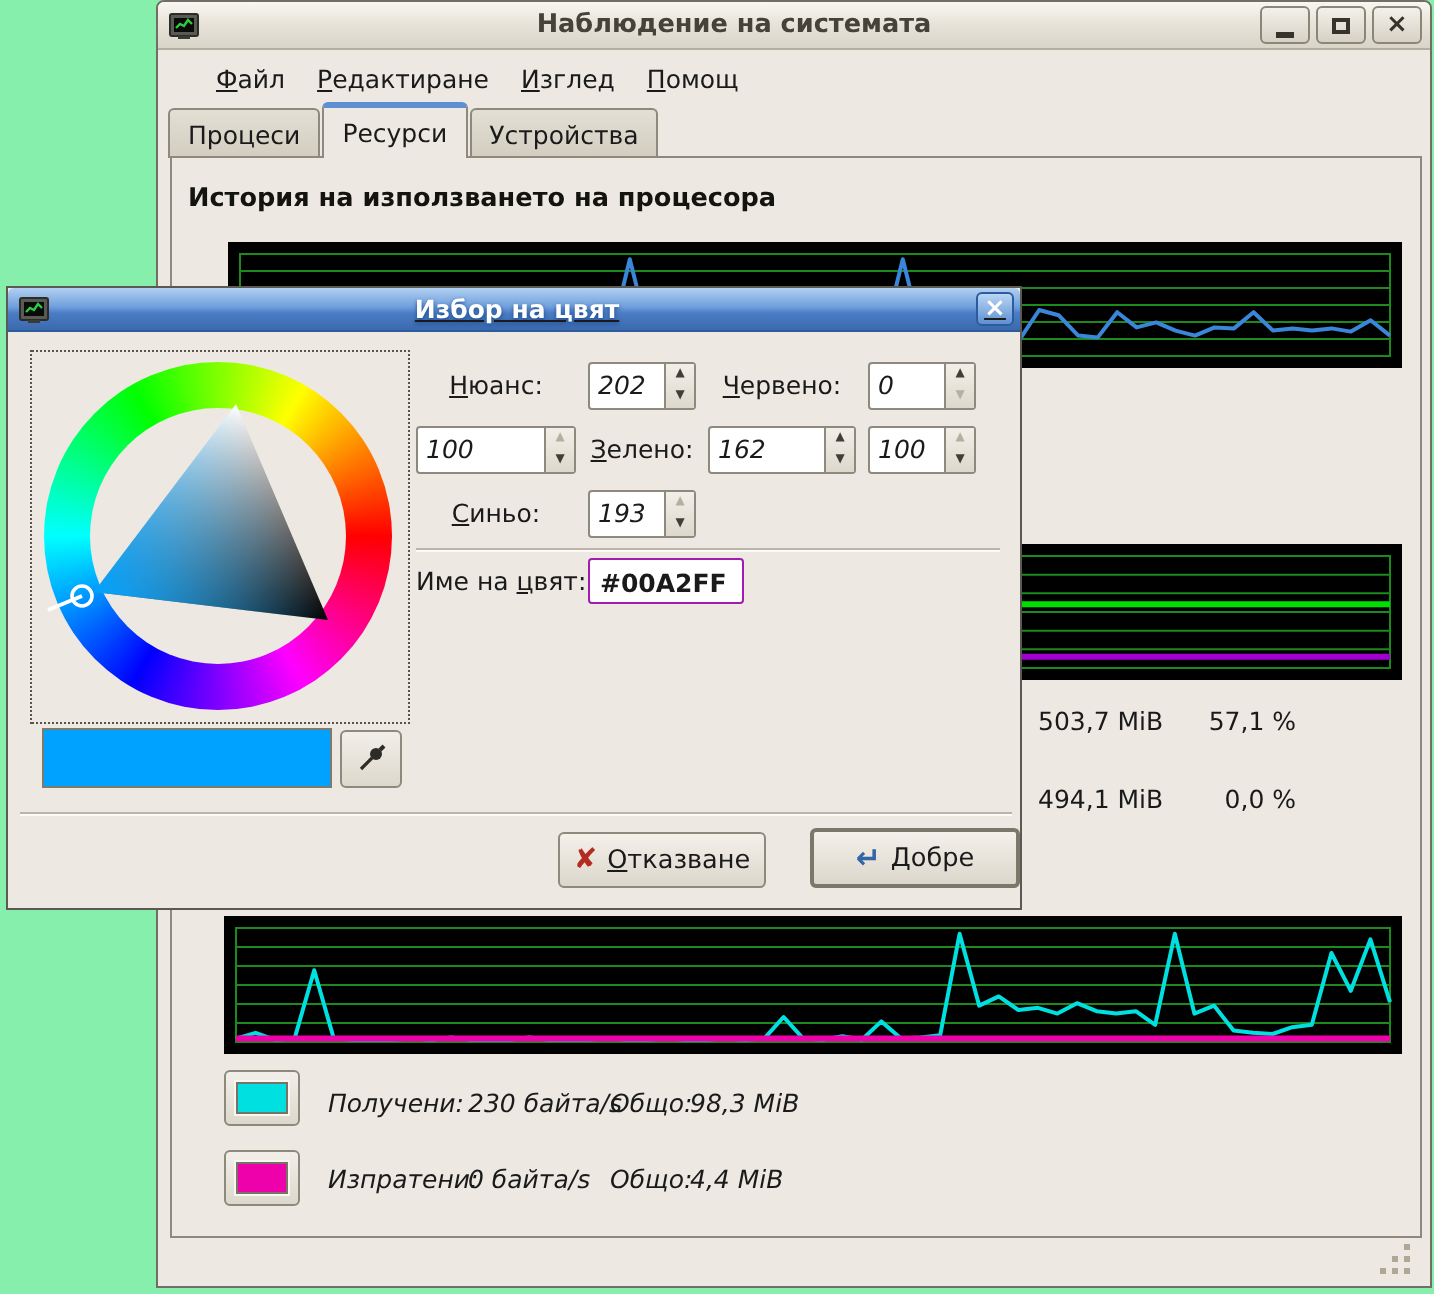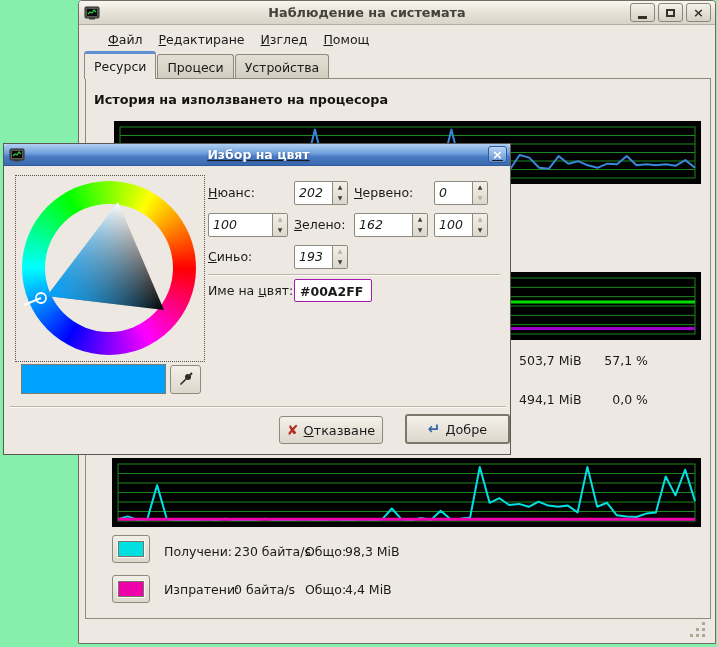--- a/index.html
+++ b/index.html
@@ -46,21 +46,21 @@
   .g-mem{left:28px;top:193px;}
   .g-net{left:26px;top:379px;}
 
   .memtext{position:absolute;height:15px;}
   .memtext .amt{position:absolute;left:0;width:70px;}
   .memtext .pct{position:absolute;left:85px;width:44px;text-align:right;}
   .mt1{left:433px;top:274px;}
   .mt2{left:433px;top:313px;}
 
   .legend-row{position:absolute;height:16px;}
-  .legend-row span{position:absolute;white-space:nowrap;}
+  .legend-row span{position:absolute;white-space:nowrap;font-style:italic;}
   .lg-label{left:0;}
   .lg-rate{left:70px;}
   .lg-total-label{left:141px;}
   .lg-total{left:181px;}
   .lr1{left:78px;top:465px;}
   .lr2{left:78px;top:503px;}
   .swatch-btn{position:absolute;width:38px;height:28px;border:1px solid #8d8a7d;border-radius:3px;
               background:linear-gradient(180deg,#f2efe9,#ddd8cc);}
   .swatch-btn .sw{position:absolute;inset:5px;box-shadow:0 0 0 1px #f8f6f0;border:1px solid #777467;}
   .sb1{left:26px;top:456px;}
@@ -84,21 +84,21 @@
      background:conic-gradient(from 90deg,#f00,#f0f,#00f,#0ff,#0f0,#ff0,#f00);}
   .hue-hole{position:absolute;left:29px;top:28px;width:128px;height:128px;border-radius:50%;background:#EDE9E2;}
   .wheel-svg{position:absolute;left:0;top:0;}
 
   .color-swatch{position:absolute;left:17px;top:220px;width:145px;height:30px;border:1px solid #7e7b6e;}
   .dropper-btn{position:absolute;left:166px;top:221px;width:31px;height:29px;border:1px solid #8d8a7d;border-radius:3px;
      background:linear-gradient(180deg,#f2efe9,#ddd8cc);display:flex;align-items:center;justify-content:center;}
 
   .spin-grid{position:absolute;left:204px;top:36px;display:grid;
      grid-template-columns:80px 54px 74px 54px;column-gap:6px;row-gap:7px;align-items:center;}
-  .fl{text-align:left;line-height:25px;white-space:nowrap;}
+  .fl{text-align:center;line-height:25px;white-space:nowrap;}
   .spin{display:flex;height:24px;border:1px solid #8d8a7d;border-radius:2px;background:#fff;font-style:italic;}
   .spin-val{flex:1;padding:3px 0 0 4px;font-size:12.5px;}
   .spin-btns{width:15px;display:flex;flex-direction:column;border-left:1px solid #8d8a7d;
      background:linear-gradient(180deg,#f2efe9,#ddd8cc);}
   .arr{flex:1;font-size:6px;line-height:10px;text-align:center;color:#403e36;}
   .arr.dis{color:#b4b0a2;}
 
   .hr1{position:absolute;left:204px;top:130px;width:292px;height:2px;border-top:1px solid #bab5a8;border-bottom:1px solid #fbfaf7;}
   .hr2{position:absolute;left:6px;top:262px;width:496px;height:2px;border-top:1px solid #bab5a8;border-bottom:1px solid #fbfaf7;}
 
@@ -141,22 +141,22 @@
     </div>
 
     <div class="menubar">
       <span class="menu-item"><span class="mn">Ф</span>айл</span>
       <span class="menu-item"><span class="mn">Р</span>едактиране</span>
       <span class="menu-item"><span class="mn">И</span>зглед</span>
       <span class="menu-item"><span class="mn">П</span>омощ</span>
     </div>
 
     <div class="tabs">
+      <span class="tab">Процеси</span>
       <span class="tab active">Ресурси</span>
-      <span class="tab">Процеси</span>
       <span class="tab">Устройства</span>
     </div>
 
     <div class="content">
       <div class="section-title">История на използването на процесора</div>
 
       <svg class="graph g-cpu" width="587" height="63">
           <rect x="6" y="6" width="575" height="51" fill="none" stroke="#1d8a1d"></rect>
           <line x1="6" x2="581" y1="14.5" y2="14.5" stroke="#1d8a1d"></line>
           <line x1="6" x2="581" y1="23" y2="23" stroke="#1d8a1d"></line>

